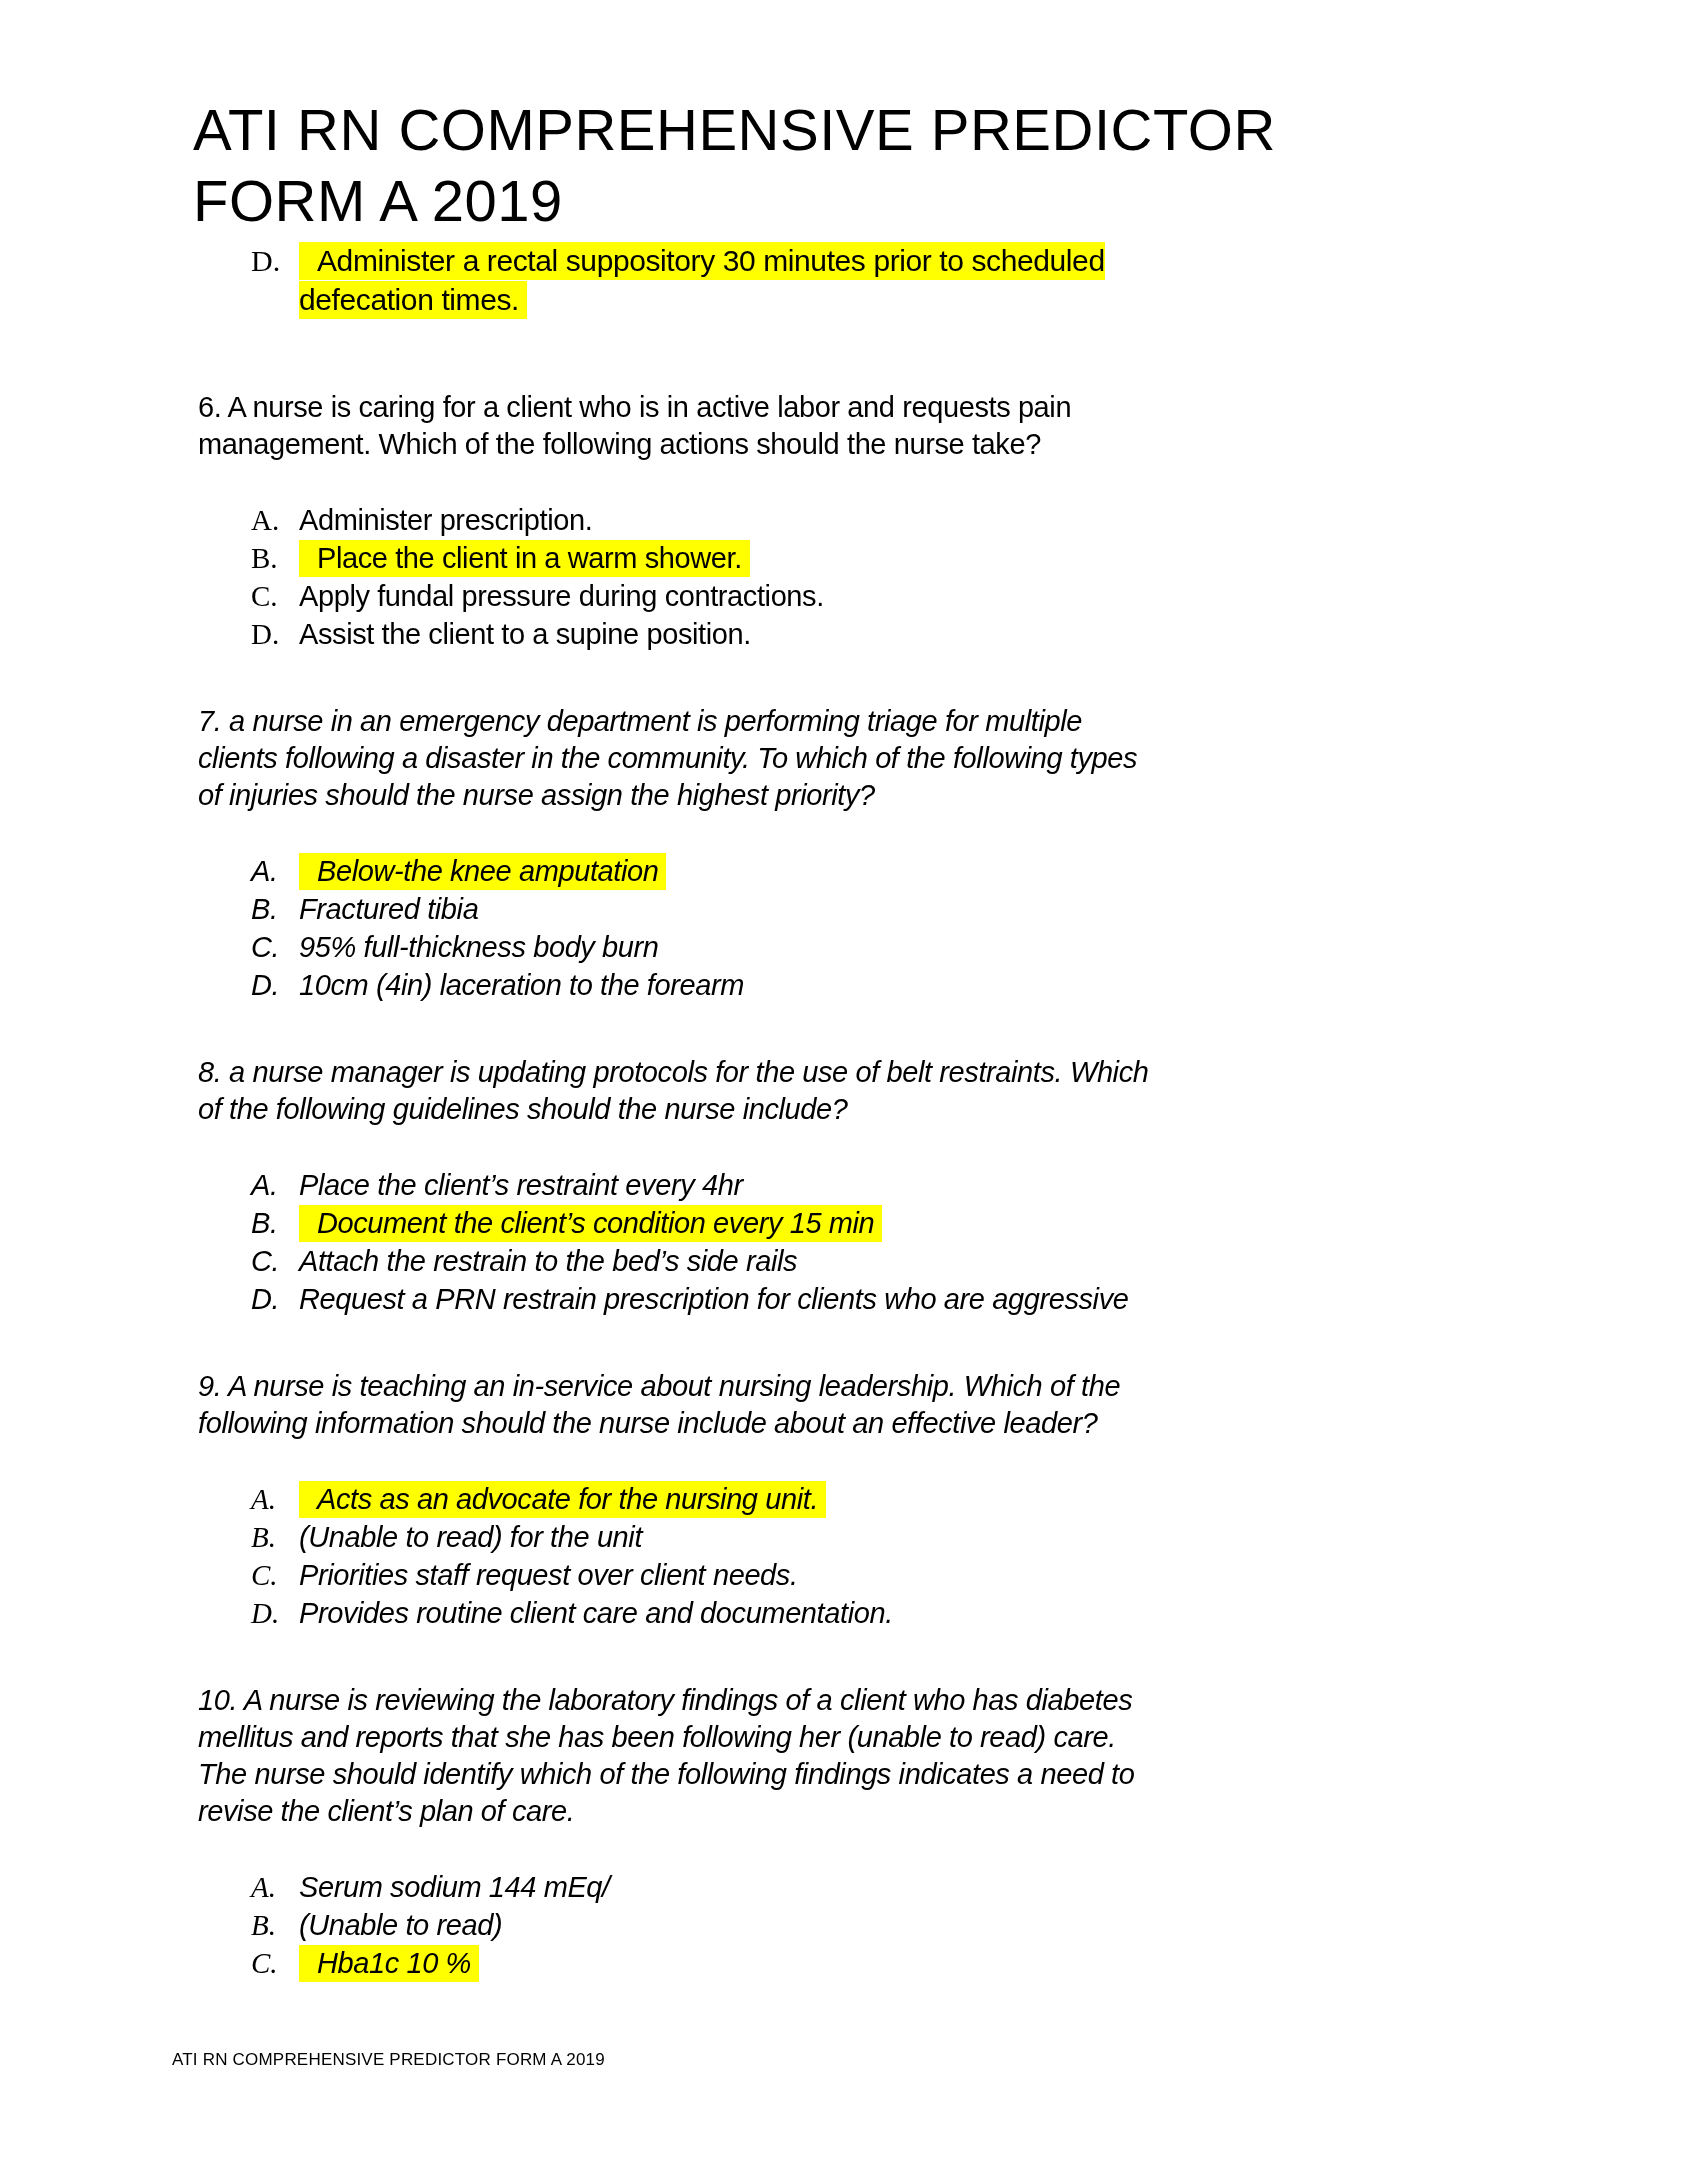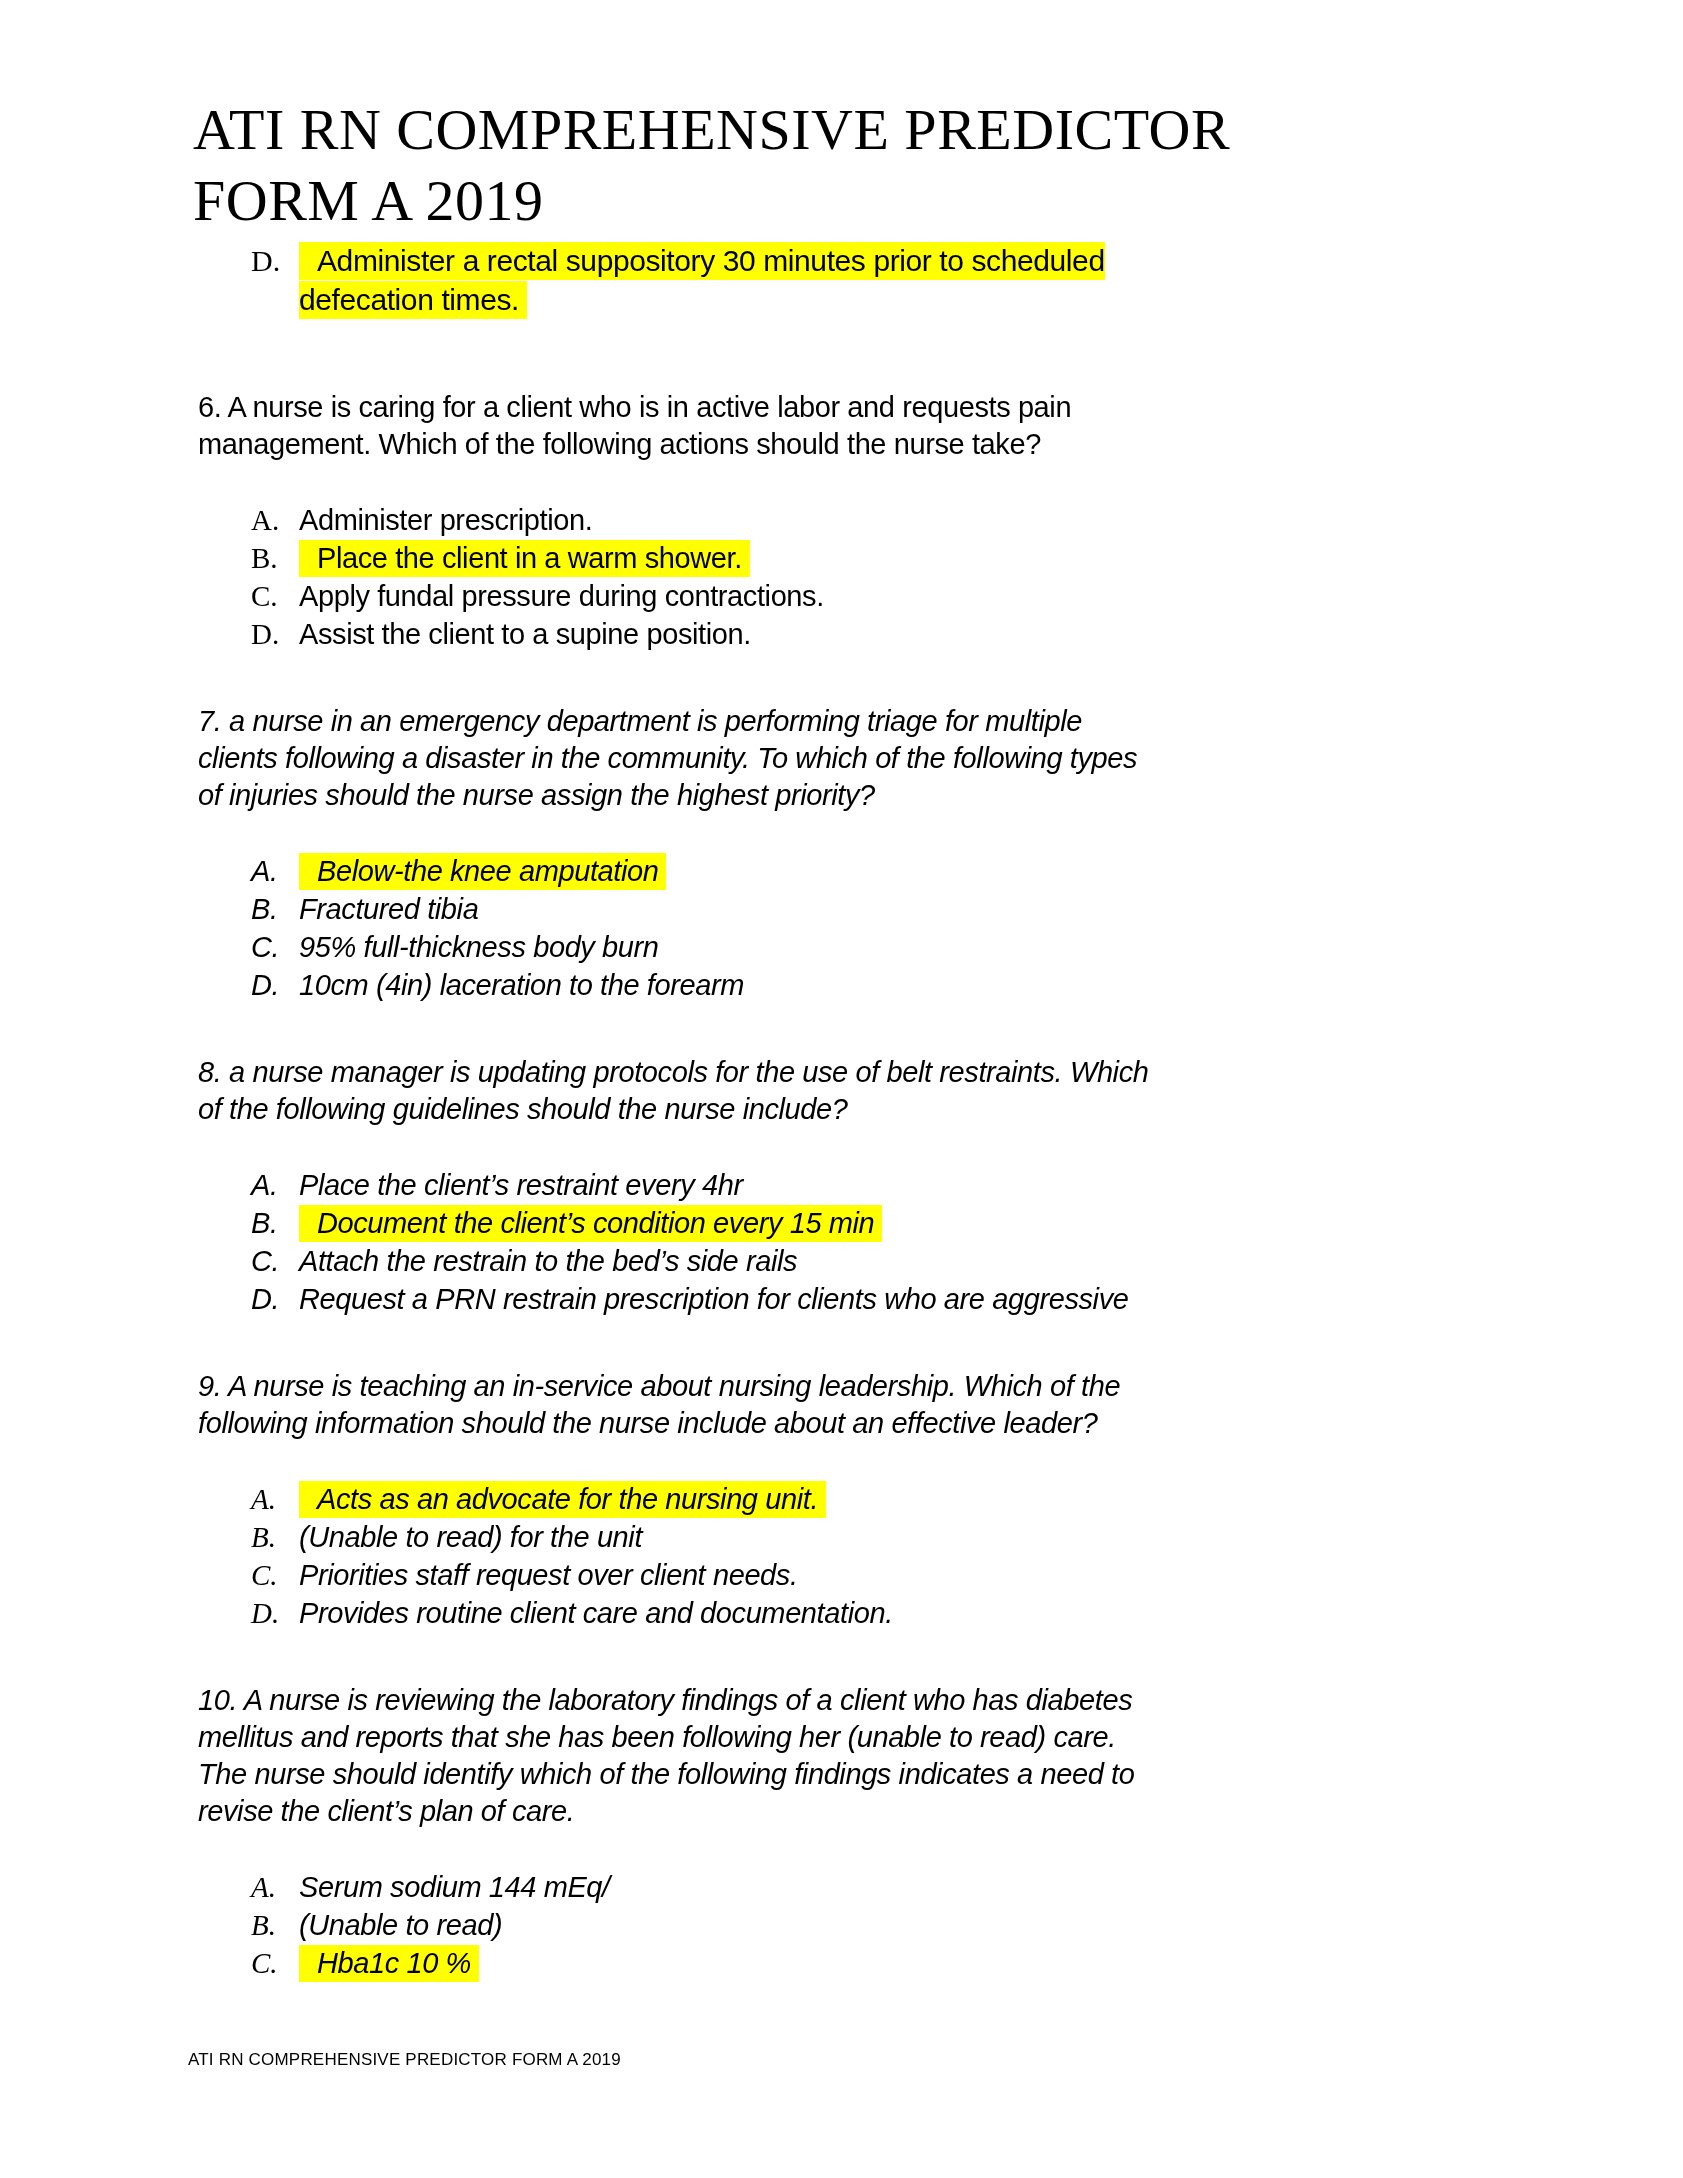--- a/index.html
+++ b/index.html
@@ -9,21 +9,21 @@
     color:#000000;
     font-family:"Liberation Sans", sans-serif;
     position:relative;
     overflow:hidden;
   }
   .page {
     position:absolute; inset:0;
     padding:94px 248px 0 198px;
   }
   h1.title {
-    font-family:Liberation Serif, serif;
+    font-family:Liberation Sans, sans-serif;
     font-weight:400;
     font-size:58px;
     line-height:71px;
     letter-spacing:0.5px;
     margin-left:-5px;
     white-space:nowrap;
   }
   .carryover { margin-top:5px; }
   .carryover .opt { font-size:30px; line-height:39px; }
   .stem {
@@ -43,21 +43,21 @@
   }
   .opt .letter { flex:none; width:48px; }
   .letter.serif { font-family:"Liberation Serif", serif; letter-spacing:0; }
   .opt-text { }
   .hl {
     background:var(--hl, #ffff00);
     padding:2px 8px 3px 18px;
   }
   .footer {
     position:absolute;
-    left:188px;
+    left:172px;
     top:2049px;
     font-size:17px;
     line-height:22px;
     letter-spacing:0.2px;
   }
 </style>
 </head>
 <body style="background: rgb(255, 255, 255); color: rgb(0, 0, 0);">
 
 <div class="page">

